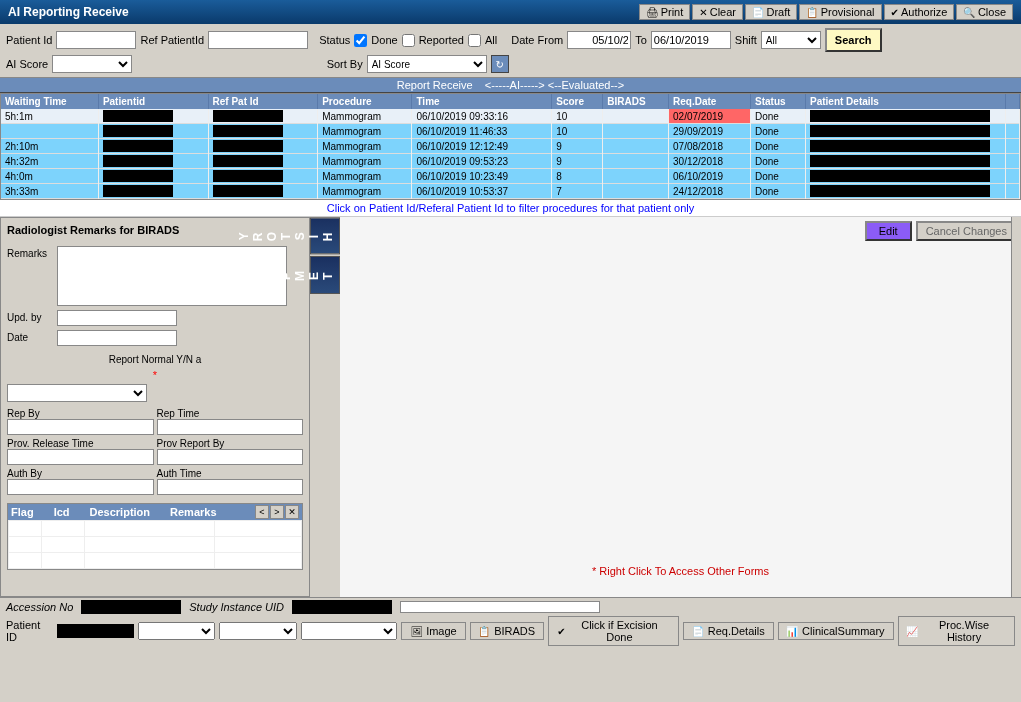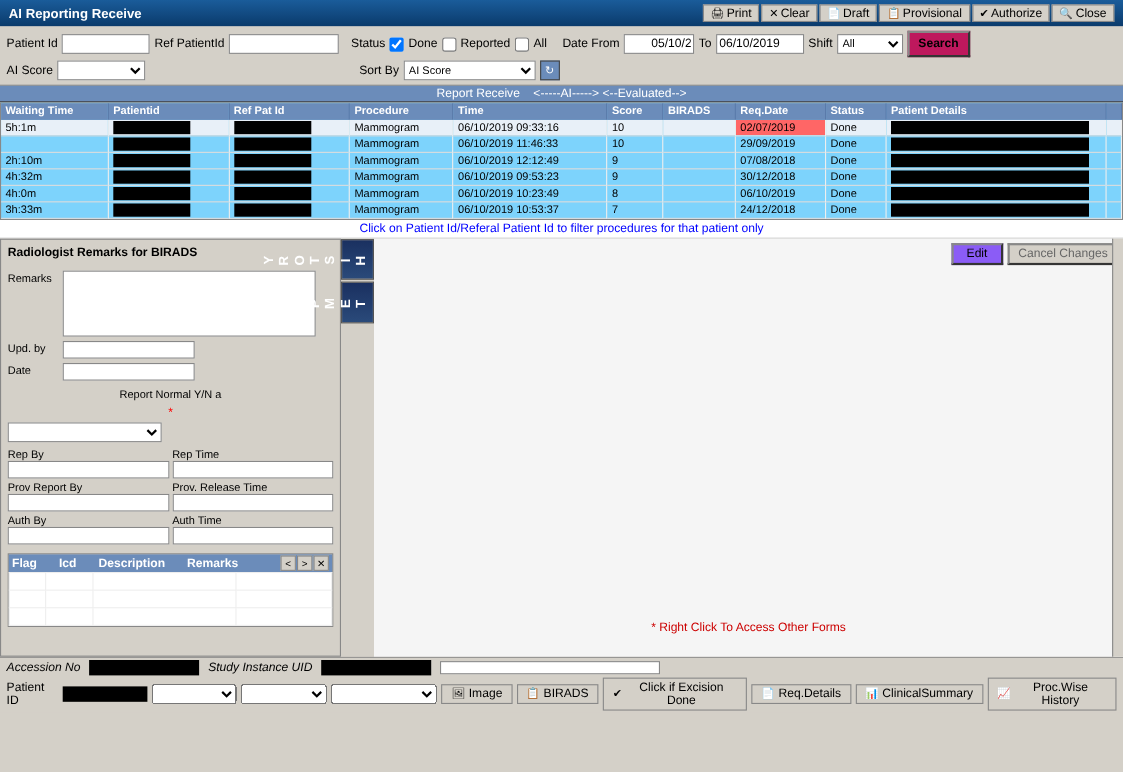--- a/index.html
+++ b/index.html
@@ -29,21 +29,21 @@
     
     .search-bar {
       background: #d4d0c8;
       padding: 4px 6px;
       border-bottom: 1px solid #888;
     }
     .search-row { display: flex; align-items: center; gap: 4px; margin-bottom: 3px; }
     .search-label { font-size: 11px; }
     .search-input { border: 1px solid #888; background: white; height: 18px; padding: 0 2px; }
     .search-btn {
-      background: #be185d;
+      background: #fef9c3;
       border: 2px outset #888;
       padding: 2px 8px;
       cursor: pointer;
       font-weight: bold;
       height: 24px;
     }
     .ai-score-row { display: flex; align-items: center; gap: 4px; }
     .sort-select { border: 1px solid #888; height: 18px; background: white; }
     .refresh-btn {
       background: #6b8cba;
@@ -480,25 +480,25 @@
         <div class="rep-grid" style="margin-top:6px;">
           <div class="rep-field">
             <label>Rep By</label>
             <input style="border: 1px solid rgb(136, 136, 136); height: 16px; font-size: 10px; background: white;">
           </div>
           <div class="rep-field">
             <label>Rep Time</label>
             <input style="border: 1px solid rgb(136, 136, 136); height: 16px; font-size: 10px; background: white;">
           </div>
           <div class="rep-field">
+            <label>Prov. Release Time</label>
+            <input style="border: 1px solid rgb(136, 136, 136); height: 16px; font-size: 10px; background: white;">
+          </div>
+          <div class="rep-field">
             <label>Prov Report By</label>
-            <input style="border: 1px solid rgb(136, 136, 136); height: 16px; font-size: 10px; background: white;">
-          </div>
-          <div class="rep-field">
-            <label>Prov. Release Time</label>
             <input style="border: 1px solid rgb(136, 136, 136); height: 16px; font-size: 10px; background: white;">
           </div>
           <div class="rep-field">
             <label>Auth By</label>
             <input style="border: 1px solid rgb(136, 136, 136); height: 16px; font-size: 10px; background: white;">
           </div>
           <div class="rep-field">
             <label>Auth Time</label>
             <input style="border: 1px solid rgb(136, 136, 136); height: 16px; font-size: 10px; background: white;">
           </div>

